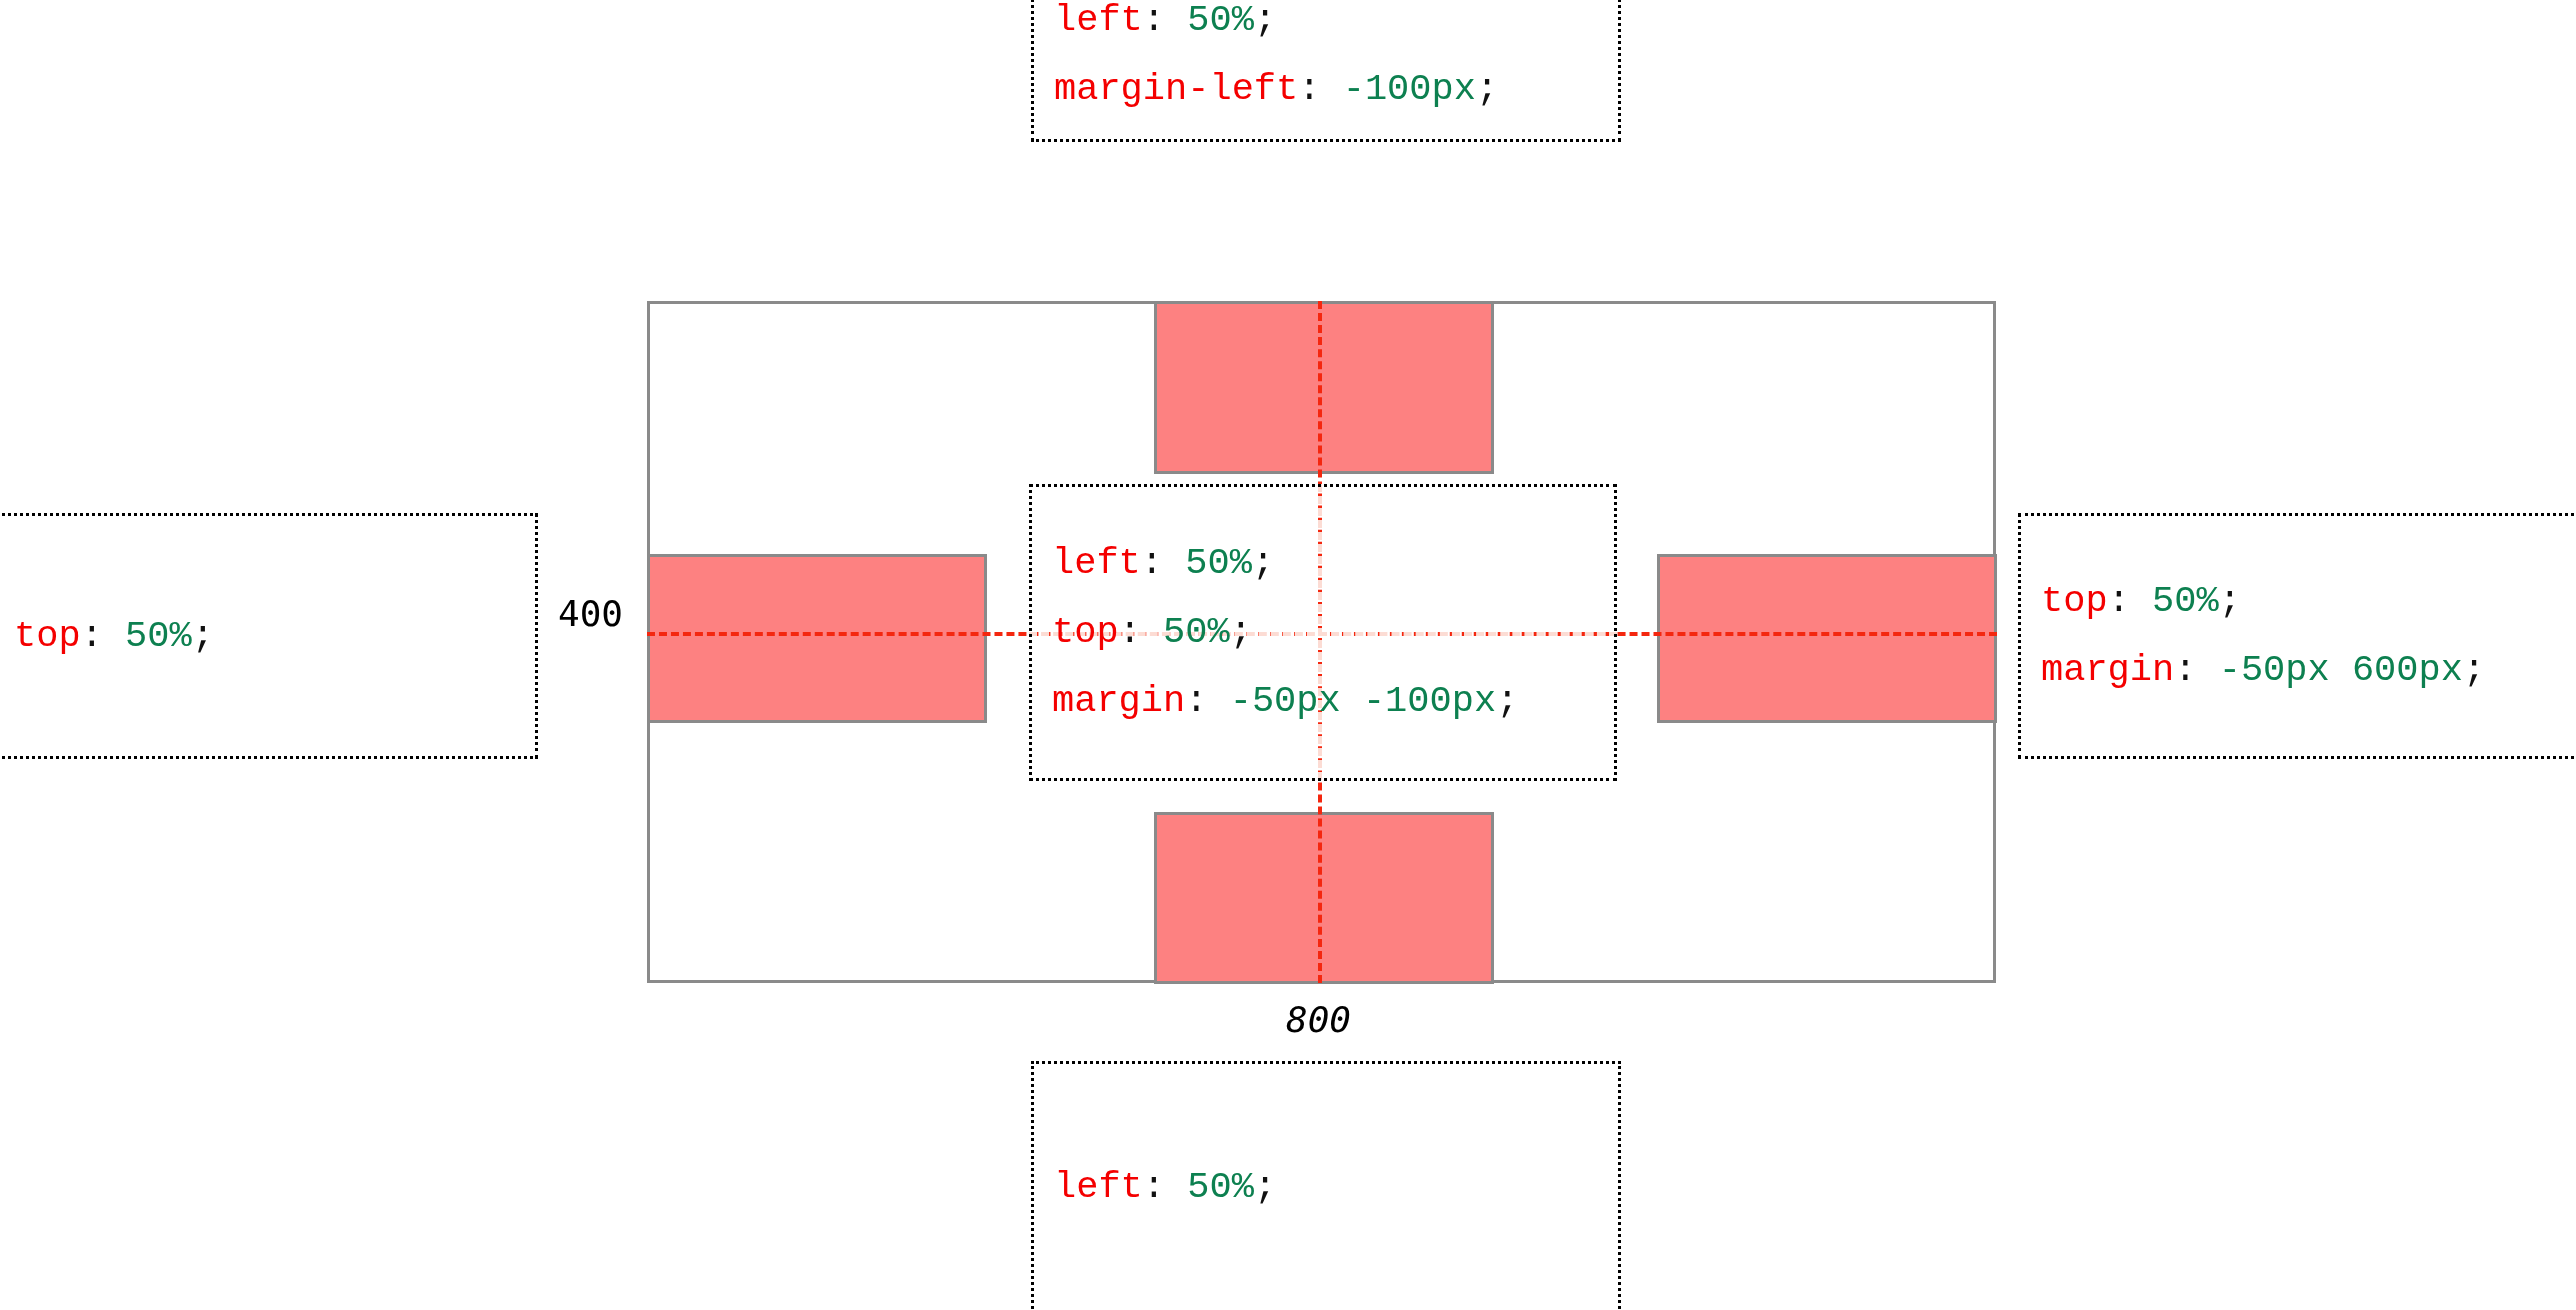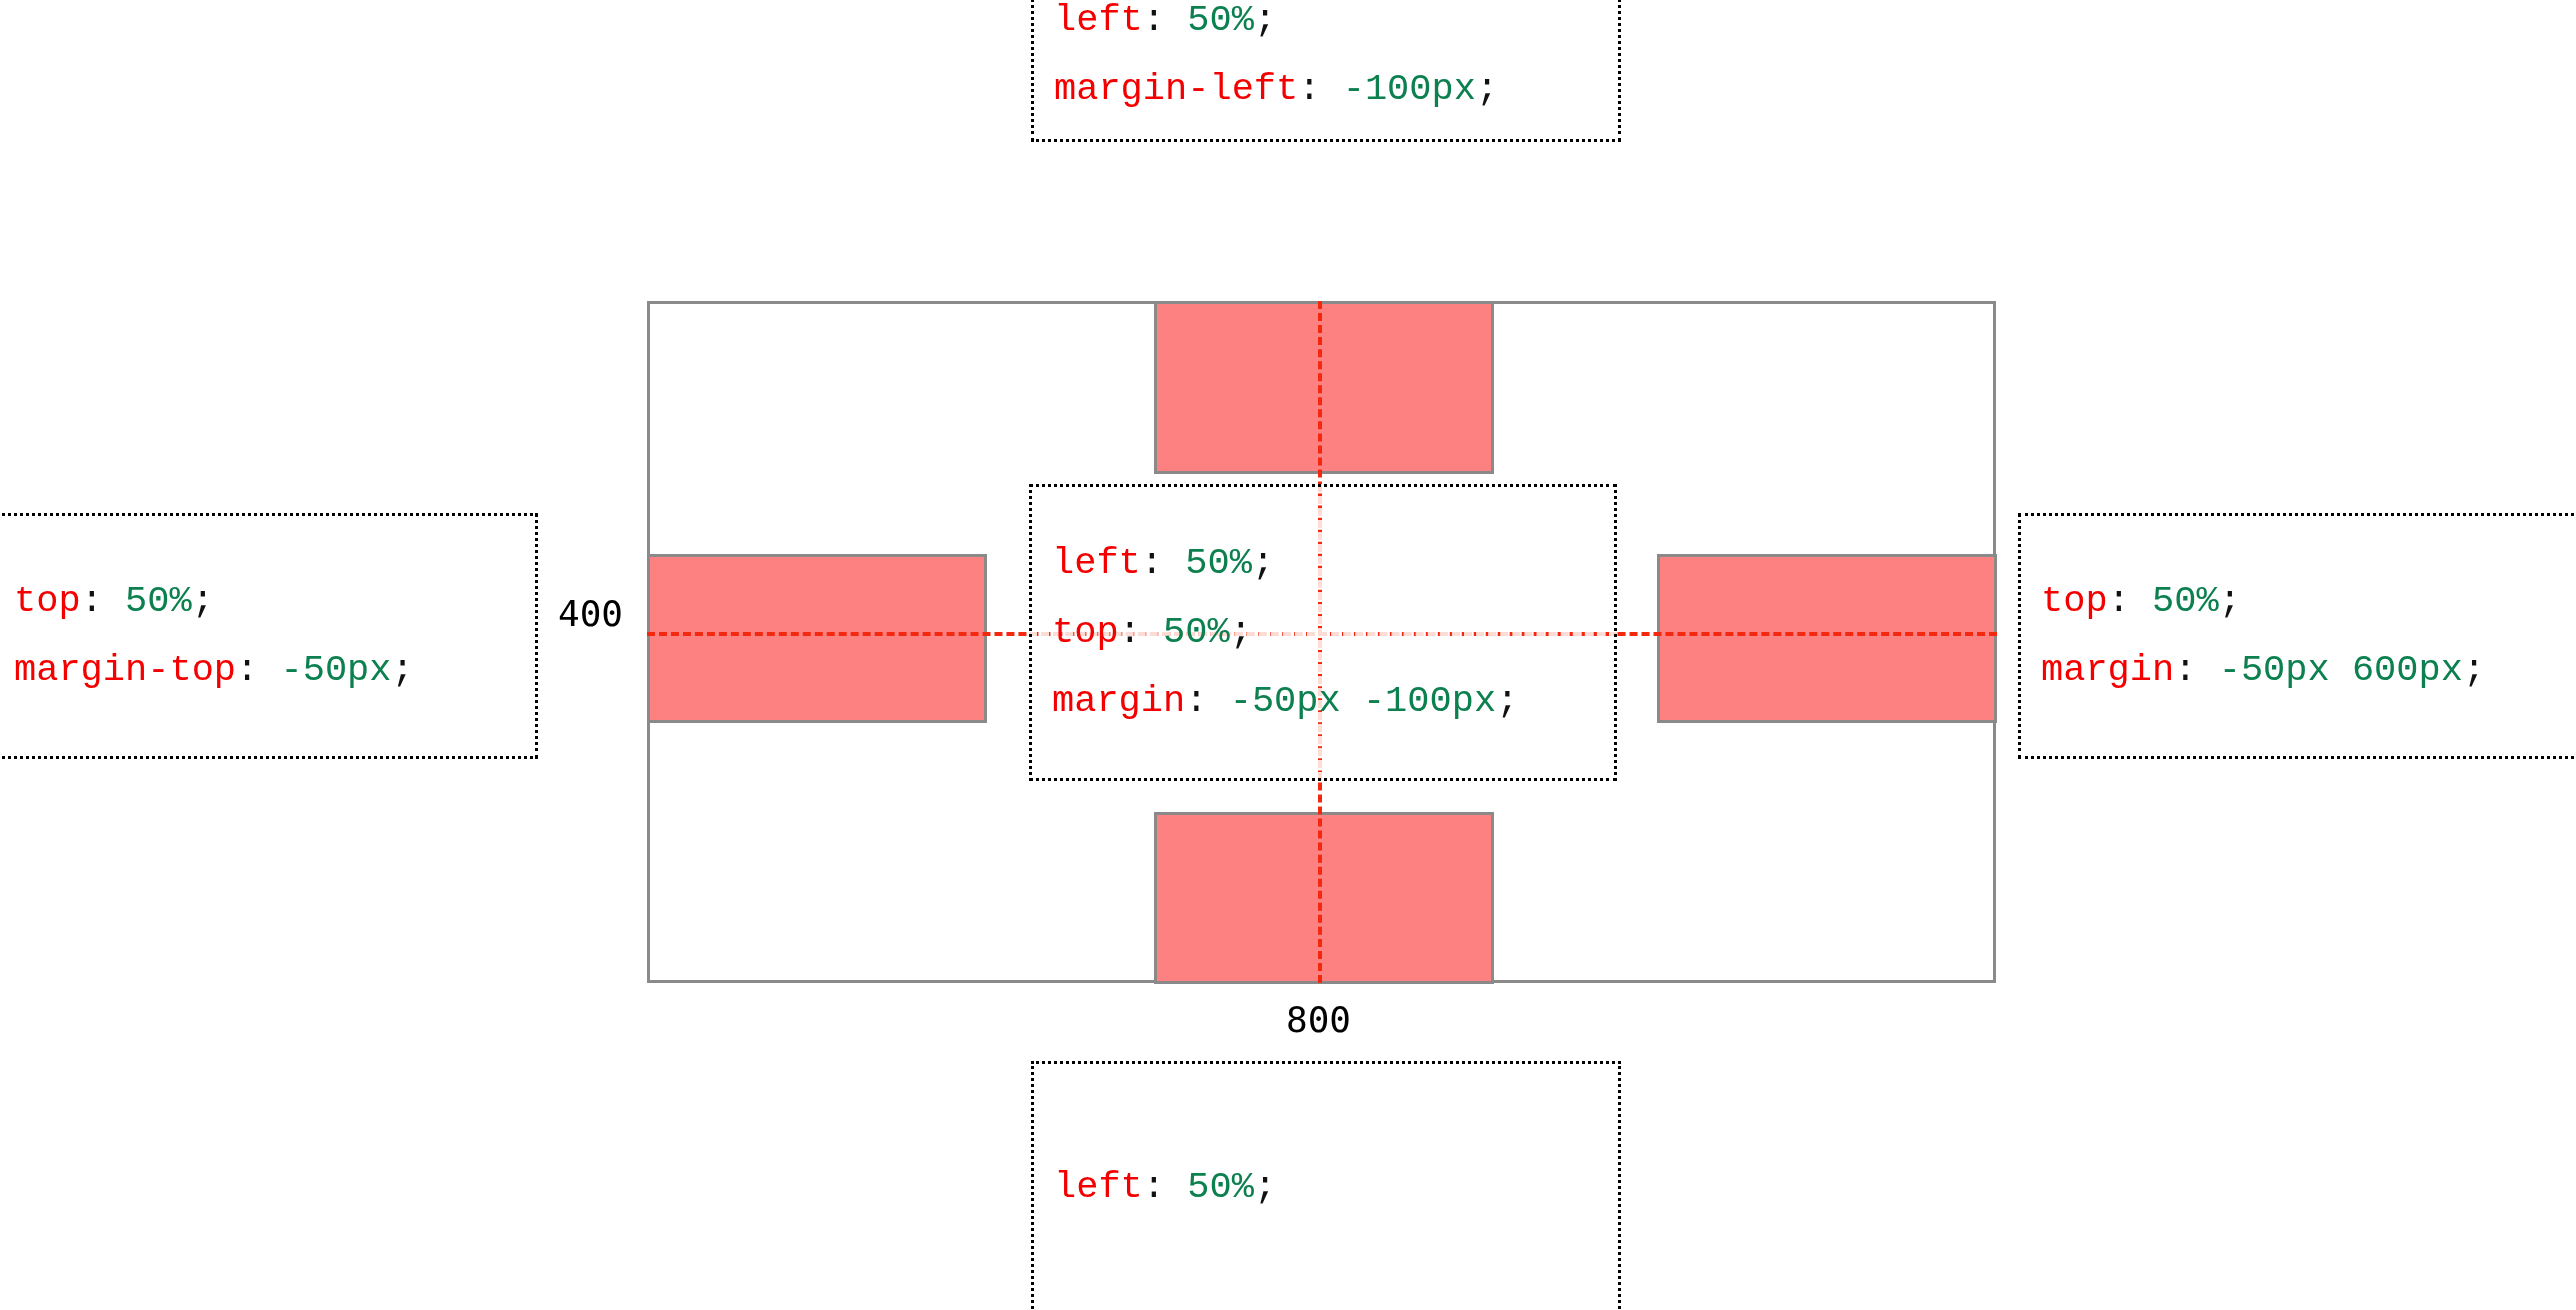--- a/index.html
+++ b/index.html
@@ -79,21 +79,21 @@
   
   .dim-label {
     position: absolute;
     color: #000000;
     font-family: "DejaVu Sans Mono", "Liberation Mono", monospace;
     font-size: 36px;
     line-height: 1;
     white-space: nowrap;
   }
   .dim-height { left: 558px;  top: 596px; }
-  .dim-width  { left: 1286px; top: 1002px; }
+  .dim-width  { left: 1286px; top: 1002px; font-style: italic; }
 
   
   .anno {
     position: absolute;
     box-sizing: border-box;
     border: 3.6px dotted #000000;
     background: transparent;
     padding: 23px 20px;
     display: flex;
     flex-direction: column;
@@ -144,24 +144,20 @@
     <span class="prop">margin-left</span><span class="punct">:</span>
     <span class="val">-100px</span><span class="punct">;</span>
   </div>
 </div>
 
 <div class="anno anno-left">
   <div class="code-line">
     <span class="prop">top</span><span class="punct">:</span>
     <span class="val">50%</span><span class="punct">;</span>
   </div>
-  <div class="code-line">
-    <span class="prop">margin-top</span><span class="punct">:</span>
-    <span class="val">-50px</span><span class="punct">;</span>
-  </div>
 </div>
 
 <div class="anno anno-center">
   <div class="code-line">
     <span class="prop">left</span><span class="punct">:</span>
     <span class="val">50%</span><span class="punct">;</span>
   </div>
   <div class="code-line">
     <span class="prop">top</span><span class="punct">:</span>
     <span class="val">50%</span><span class="punct">;</span>

